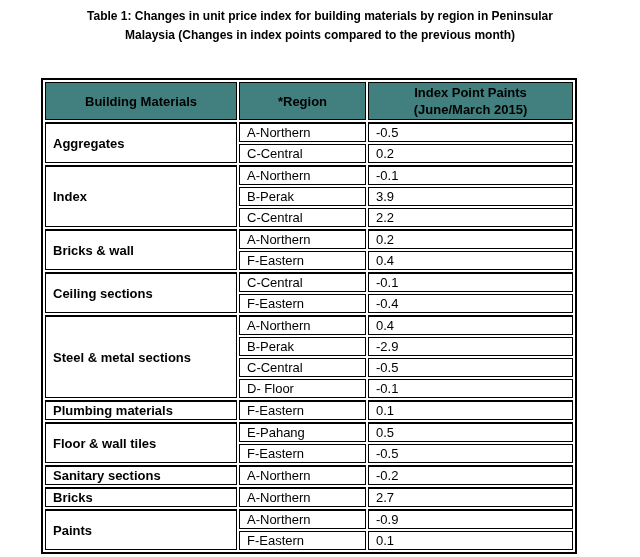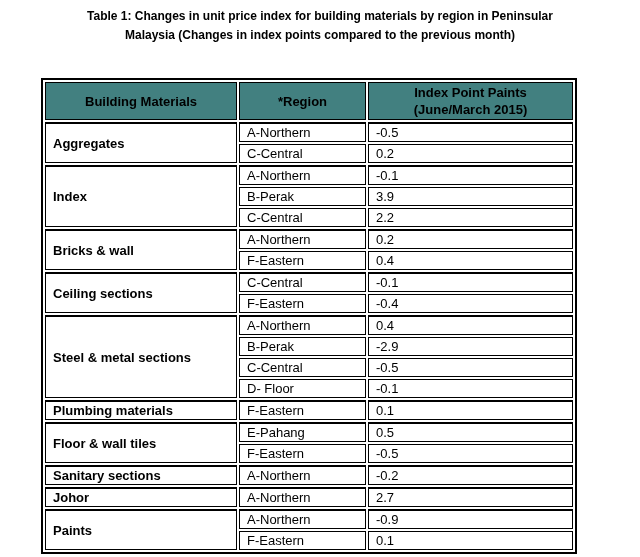--- a/index.html
+++ b/index.html
@@ -161,21 +161,21 @@
       <tr>
         <td class="region-cell">F-Eastern</td>
         <td class="value-cell">-0.5</td>
       </tr>
       <tr class="group-start">
         <td class="material-cell" rowspan="1">Sanitary sections</td>
         <td class="region-cell">A-Northern</td>
         <td class="value-cell">-0.2</td>
       </tr>
       <tr class="group-start">
-        <td class="material-cell" rowspan="1">Johor</td>
+        <td class="material-cell" rowspan="1">Bricks</td>
         <td class="region-cell">A-Northern</td>
         <td class="value-cell">2.7</td>
       </tr>
       <tr class="group-start">
         <td class="material-cell" rowspan="2">Paints</td>
         <td class="region-cell">A-Northern</td>
         <td class="value-cell">-0.9</td>
       </tr>
       <tr>
         <td class="region-cell">F-Eastern</td>

